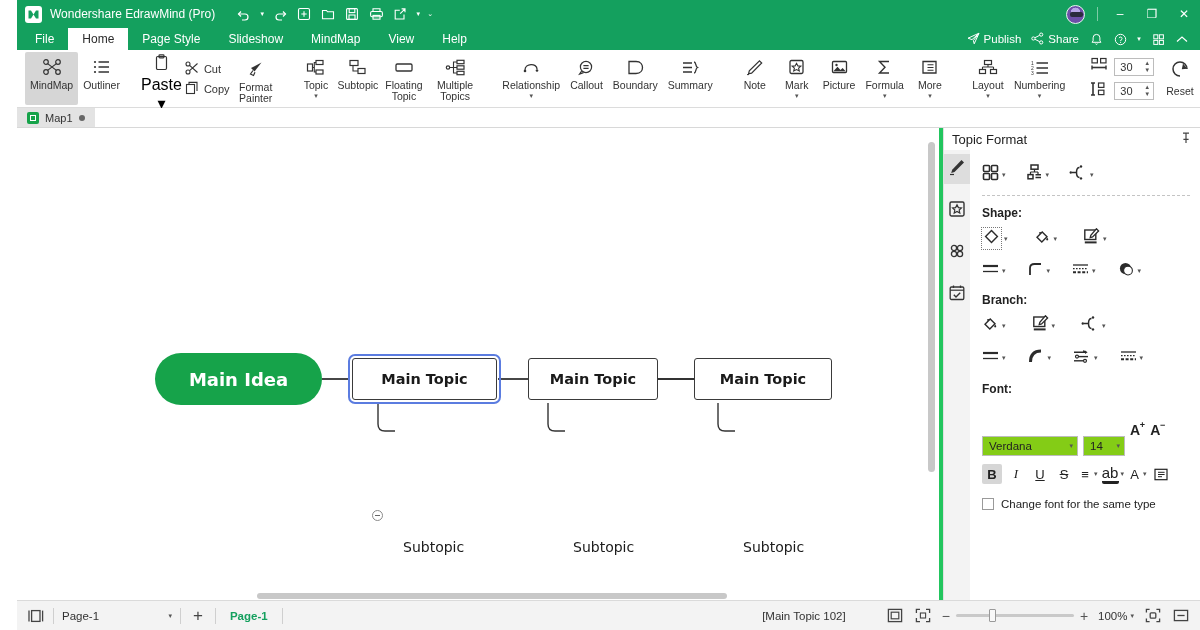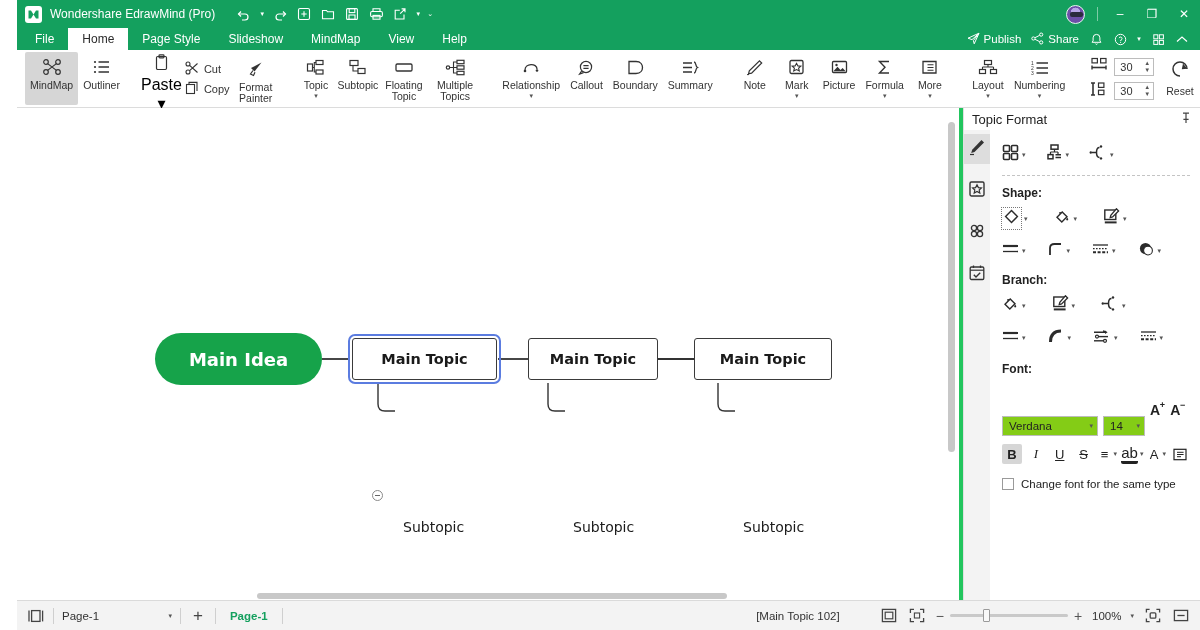--- a/index.html
+++ b/index.html
@@ -121,21 +121,21 @@
     position: absolute; width: 11px; height: 11px; border-radius: 50%;
     background: #fff; border: 1.3px solid #8a8a8a; display:flex; align-items:center; justify-content:center;
   }
   .collapse-handle::after { content:""; width:5px; height:1.3px; background:#666; }
   .vscroll-track { position:absolute; right:2px; top:4px; bottom:4px; width:8px; }
   .vscroll-thumb { position:absolute; right:2px; top:10px; width:7px; height:330px; background:#c8c8c8; border-radius:4px;}
   .hscroll { position:absolute; left:0; right:0; bottom:0; height:9px; background:#fff;}
   .hscroll-thumb{ position:absolute; left:240px; width:470px; top:2px; height:6px; background:#c8c8c8; border-radius:3px;}
 
   
-  .rpanel { width: 237px; background:#fff; display:flex; flex-direction:column; flex:none; border-left:1px solid #e0e0e0;}
+  .rpanel { width: 257px; background:#fff; display:flex; flex-direction:column; flex:none; border-left:1px solid #e0e0e0;}
   .rpanel-head { height: 22px; display:flex; align-items:center; padding: 0 8px; font-size:13px; color:#222; }
   .rpanel-head .pin { margin-left:auto; color:#444; font-size:12px; }
   .rpanel-body { flex:1; display:flex; min-height:0; }
   .rtabs { width: 26px; background:#f3f3f3; display:flex; flex-direction:column; align-items:center; padding-top:4px; gap:12px; }
   .rtab { width:26px; height:30px; display:flex; align-items:center; justify-content:center; color:#333;}
   .rtab.active { background:#ddd; }
   .rcontent { flex:1; padding: 8px 10px 0 12px; overflow:hidden; }
   .icon-row { display:flex; align-items:center; gap: 20px; margin: 6px 0 10px 0;}
   .icon-drop { display:flex; align-items:center; gap:3px; color:#2b2b2b;}
   .icon-drop .car { font-size:7px; color:#555; }
@@ -170,21 +170,21 @@
   .page-select { display:flex; align-items:center; width:110px; }
   .page-select .car{ margin-left:auto; font-size:7px; color:#555;}
   .sb-plus { font-size:17px; color:#444; padding: 0 4px; line-height:1;}
   .page-tab { color:#14a05e; font-weight:bold; padding: 0 6px;}
   .sb-right { margin-left:auto; display:flex; align-items:center; gap:10px;}
   .sb-status-text{ color:#333; margin-right: 30px;}
   .zoom-slider { display:flex; align-items:center; gap:6px;}
   .zs-track { width:118px; height:3px; background:#c9c9c9; border-radius:2px; position:relative;}
   .zs-thumb { position:absolute; left:33px; top:-5px; width:7px; height:13px; background:#f8f8f8; border:1px solid #9a9a9a; border-radius:1px;}
   .zs-sign { font-size:14px; color:#555; line-height:1;}
-  .zoom-pct { display:flex; align-items:center; gap:9px;}
+  .zoom-pct { display:flex; align-items:center; gap:3px;}
   .zoom-pct .car { font-size:7px; color:#555;}
   .sb-icon { width:18px; height:18px; display:flex; align-items:center; justify-content:center; color:#444;}
 </style>
 </head>
 <body>
 
 <div class="app">
 
   <div class="titlebar">
     <div class="app-logo">
@@ -600,20 +600,28 @@
           <svg width="22" height="20" viewBox="0 0 22 20">
               <path d="M18 9 A7 7 0 1 0 11 16" fill="none" stroke="#333" stroke-width="1.5"></path>
               <path d="M14 3.5 L18.4 8.8 L12.8 9.3" fill="#333"></path>
             </svg>
         </span>
         <span class="lbl">Reset</span>
       </div>
     </div>
   </div>
 
+  <div class="tabstrip">
+    <div class="doc-tab">
+      <span class="fileicon"></span>
+      <span>Map1</span>
+      <span class="dot"></span>
+    </div>
+    <div class="filler"></div>
+  </div>
 
   <div class="body">
 
     <div class="canvas-wrap">
       <div class="canvas">
 
         <svg width="960" height="480" style="position:absolute;left:0;top:0">
           <path d="M305 251 L333 251" stroke="#333" stroke-width="1.8" fill="none"></path>
           <path d="M481 251 L511 251" stroke="#333" stroke-width="1.8" fill="none"></path>
           <path d="M641 251 L677 251" stroke="#333" stroke-width="1.8" fill="none"></path>

